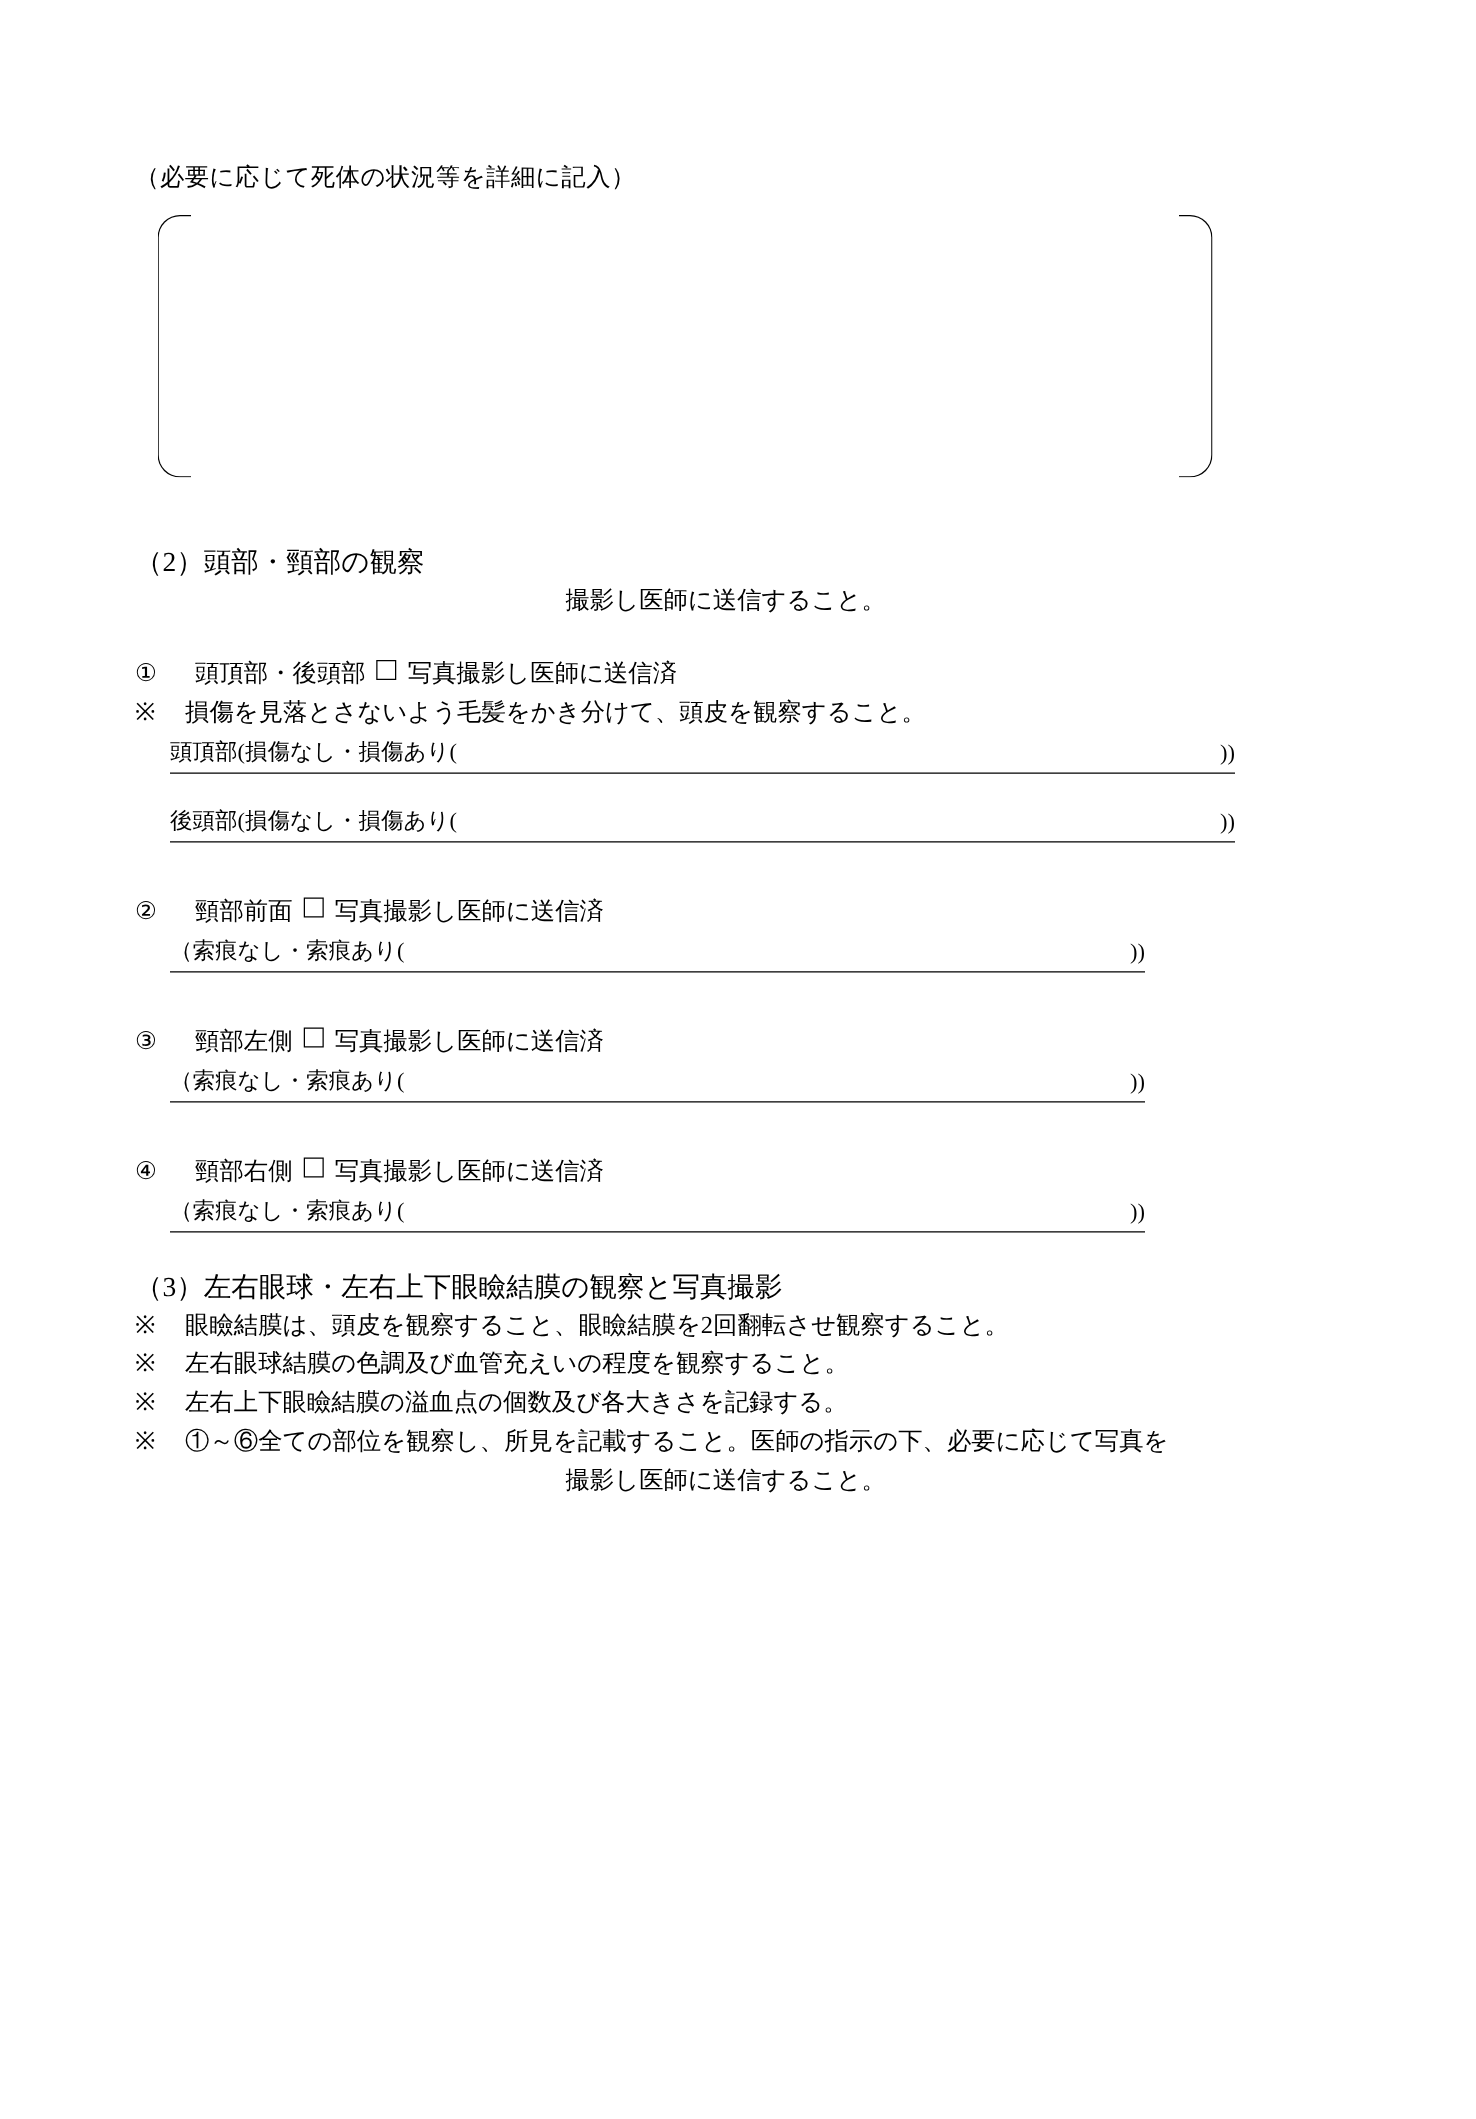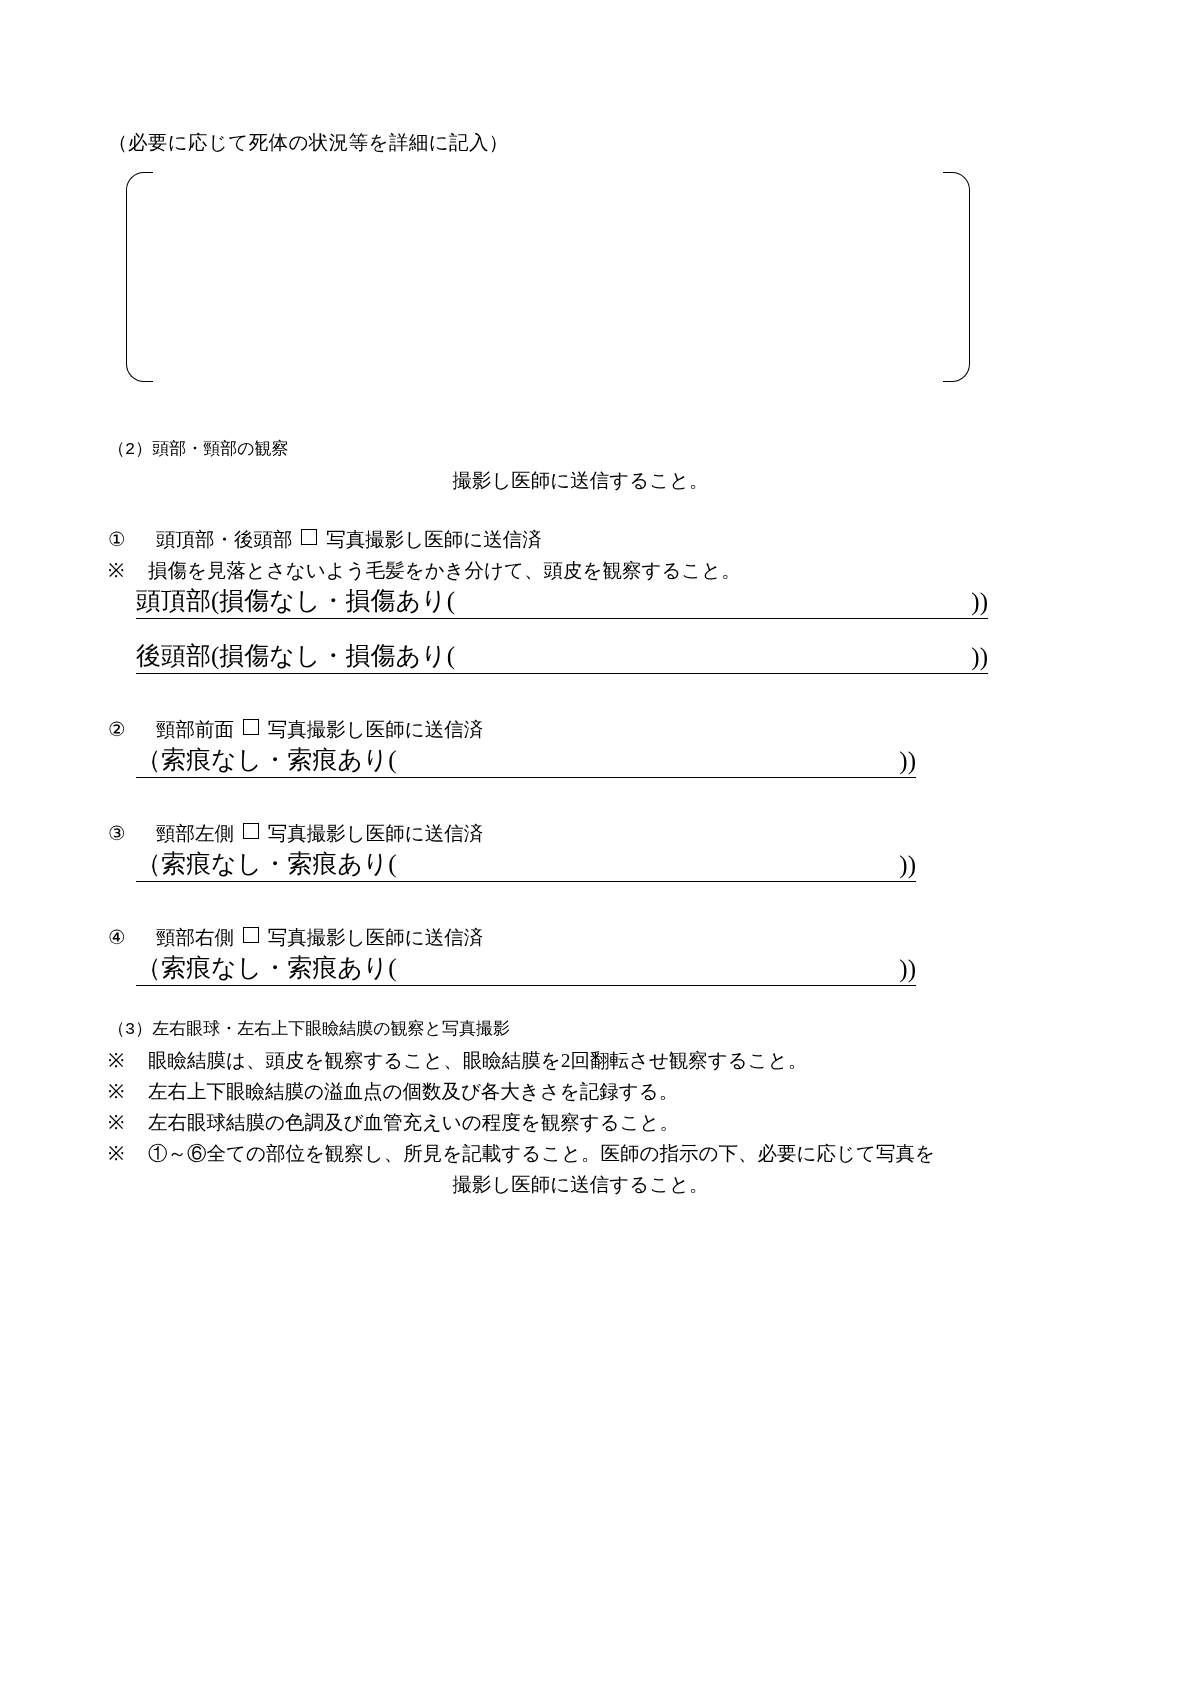--- a/index.html
+++ b/index.html
@@ -62,21 +62,21 @@
     border-bottom-left-radius: 18px;
   }
   .bracket.right {
     right: 18px;
     border-right: 1.6px solid #000;
     border-top-right-radius: 18px;
     border-bottom-right-radius: 18px;
   }
 
   
-  .sec-head { font-size: 17px; line-height: 31px; font-family: Liberation Mono, monospace; }
+  .sec-head { font-size: 22px; line-height: 31px; }
   .note {
     font-size: 19.5px;
     line-height: 31px;
   }
   .note .mark { display: inline-block; width: 40px; }
   .note-indent { padding-left: 40px; text-align: center; }
 
   .item-line { font-size: 19.5px; line-height: 31px; font-family: Liberation Serif, serif; }
   .item-num { display: inline-block; width: 48px; }
 
@@ -85,21 +85,21 @@
     width: 14px;
     height: 14px;
     border: 1.4px solid #000;
     vertical-align: 1px;
     margin: 0 4px;
   }
 
   
   .fill-row {
     position: relative;
-    font-size: 25px;
+    font-size: 18px;
     line-height: 30px;
     height: 32px;
     margin-left: 28px;
     width: 852px;
     border-bottom: 1.3px solid #000;
     white-space: nowrap;
   }
   .fill-row .lbl { display: inline-block; }
   .fill-row .tail {
     position: absolute;
@@ -185,24 +185,24 @@
       <span class="tail">))</span>
     </div>
 
     <div class="gap"></div>
 
     <div class="sec-head">（3）左右眼球・左右上下眼瞼結膜の観察と写真撮影</div>
     <div class="note">
       <span class="mark">※</span><span>眼瞼結膜は、頭皮を観察すること、眼瞼結膜を2回翻転させ観察すること。</span>
     </div>
     <div class="note">
+      <span class="mark">※</span><span>左右眼球結膜の色調及び血管充えいの程度を観察すること。</span>
+    </div>
+    <div class="note">
       <span class="mark">※</span><span>左右上下眼瞼結膜の溢血点の個数及び各大きさを記録する。</span>
-    </div>
-    <div class="note">
-      <span class="mark">※</span><span>左右眼球結膜の色調及び血管充えいの程度を観察すること。</span>
     </div>
     <div class="note">
       <span class="mark">※</span><span>①～⑥全ての部位を観察し、所見を記載すること。医師の指示の下、必要に応じて写真を</span>
     </div>
     <div class="note note-indent">撮影し医師に送信すること。</div>
 
   </div>
 </div>
 
 </body></html>

